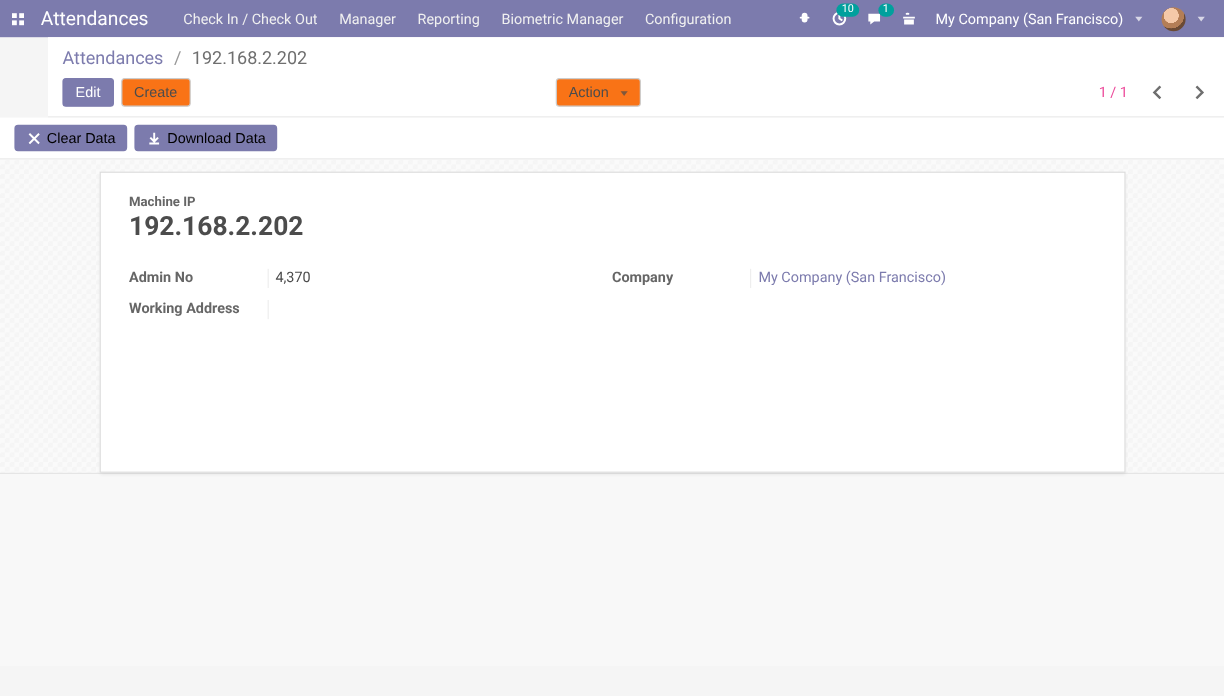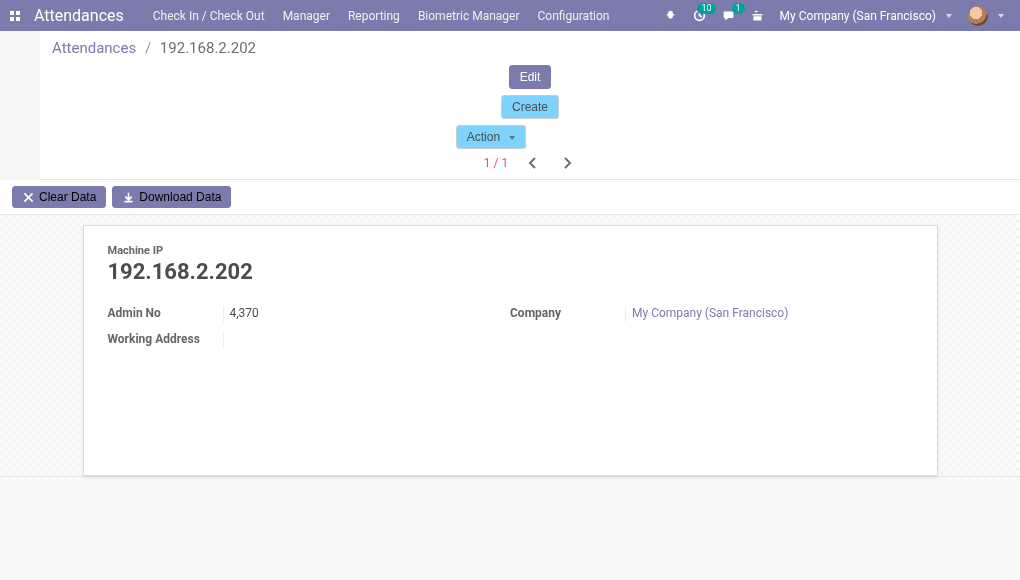--- a/index.html
+++ b/index.html
@@ -129,27 +129,26 @@
   .breadcrumb { font-size: 15px; }
   .breadcrumb a { color: #7c7bad; text-decoration: none; cursor: pointer; }
   .breadcrumb .sep { color: #999; padding: 0 5px; }
   .breadcrumb .current { color: #6f6f6f; }
 
   .cp-row2 {
     display: flex;
     align-items: center;
     padding: 0 12px 8px 12px;
     gap: 6px;
-    flex-direction: column;
   }
   .btn {
     font-size: 12px;
     padding: 4px 10px;
     border: 1px solid #ccc;
-    background: #7dd3fc;
+    background: #f97316;
     border-radius: 3px;
     cursor: pointer;
     color: #4c4c4c;
   }
   .btn.primary {
     background: #7c7bad;
     border-color: #7c7bad;
     color: #fff;
   }
   .cp-center { margin-left: auto; margin-right: auto; transform: translateX(-55%); }

